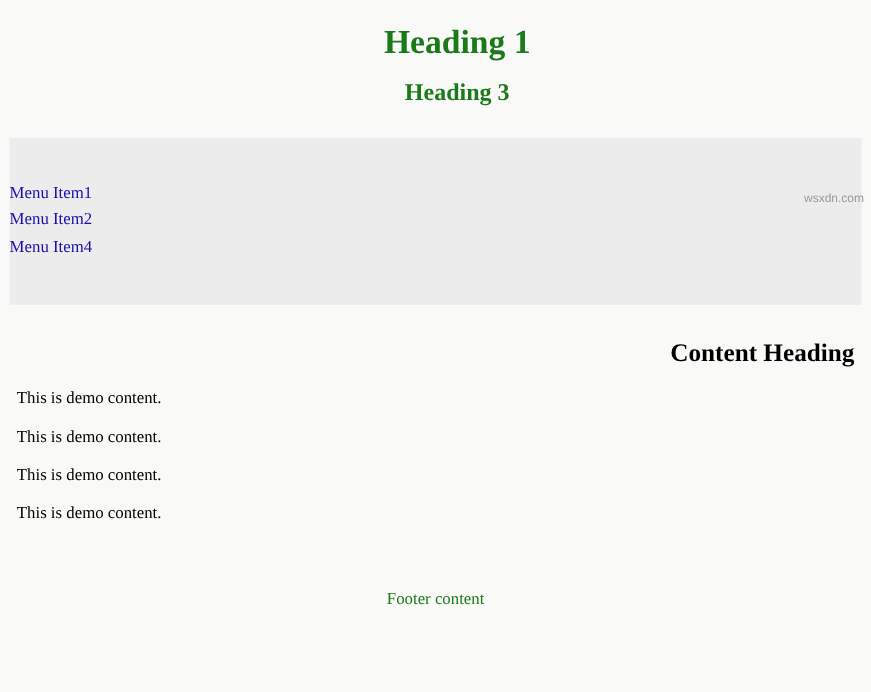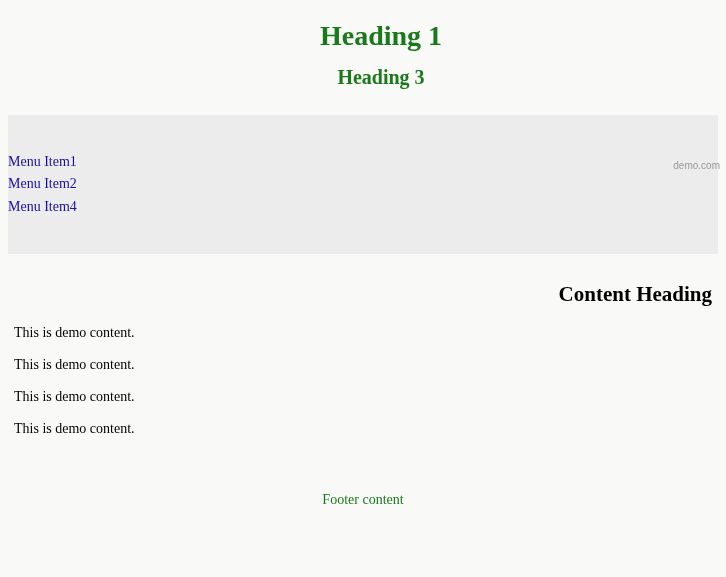--- a/index.html
+++ b/index.html
@@ -92,13 +92,13 @@
   <p>This is demo content.</p>
   <p>This is demo content.</p>
   <p>This is demo content.</p>
   <p>This is demo content.</p>
 </div>
 
 <div class="footer">
   <span>Footer content</span>
 </div>
 
-<div class="watermark">demo.com</div>
+<div class="watermark">wsxdn.com</div>
 
 </body></html>

